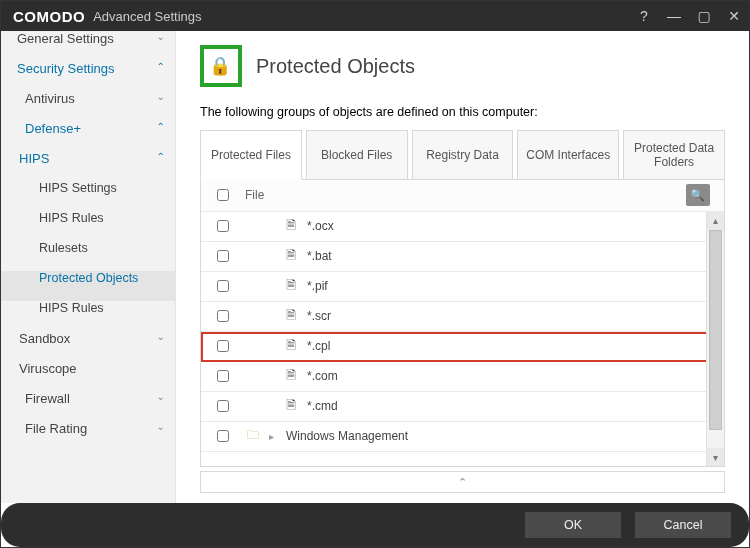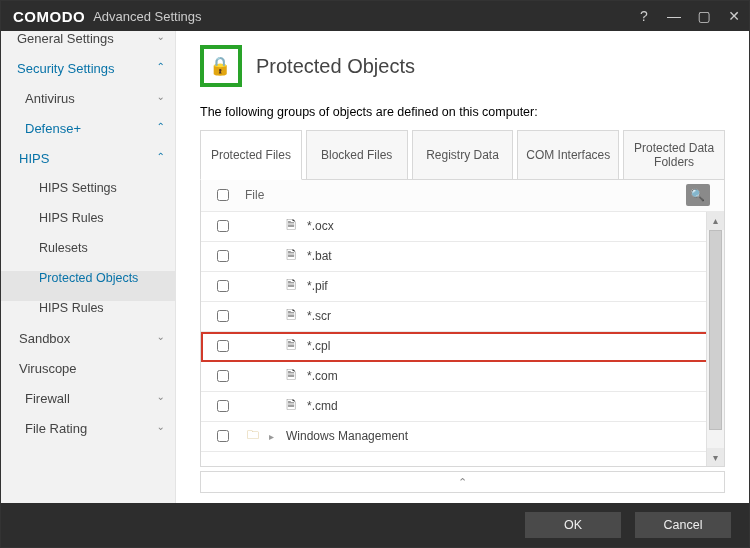--- a/index.html
+++ b/index.html
@@ -59,21 +59,21 @@
   .row-highlighted { outline: 2px solid #d23a2a; outline-offset: -2px; }
 
   
   .vscroll { position:absolute; right:0; top:32px; bottom:0; width:18px; background:#f3f3f3; border-left:1px solid #e0e0e0;}
   .vscroll .sbtn { height:18px; display:flex; align-items:center; justify-content:center; color:#777; font-size:10px; background:#e9e9e9; cursor:pointer;}
   .vscroll .thumb { position:absolute; left:2px; right:2px; top:18px; height:200px; background:#cfcfcf; border:1px solid #bdbdbd;}
 
   .expander { height:22px; margin-top:4px; border:1px solid #d8d8d8; display:flex; align-items:center; justify-content:center; color:#888; font-size:11px; cursor:pointer; background:#fff;}
 
   
-  .footer { height: 44px; background: #2d2d2d; display: flex; align-items: center; justify-content: flex-end; padding: 0 18px; gap: 14px; }
+  .footer { height: 44px; background: #2d2d2d; display: flex; align-items: center; justify-content: flex-end; padding: 0 18px; gap: 14px; border-radius: 19px; }
   .btn { width: 96px; height: 26px; background: #4a4a4a; color: #eee; border: none; font-size: 12.5px; cursor: pointer; }
 </style>
 </head>
 <body>
 
 <div class="titlebar">
   <span class="brand">COMODO</span>
   <span class="brand-sub">Advanced Settings</span>
   <div class="title-spacer"></div>
   <div class="title-btn">?</div>

